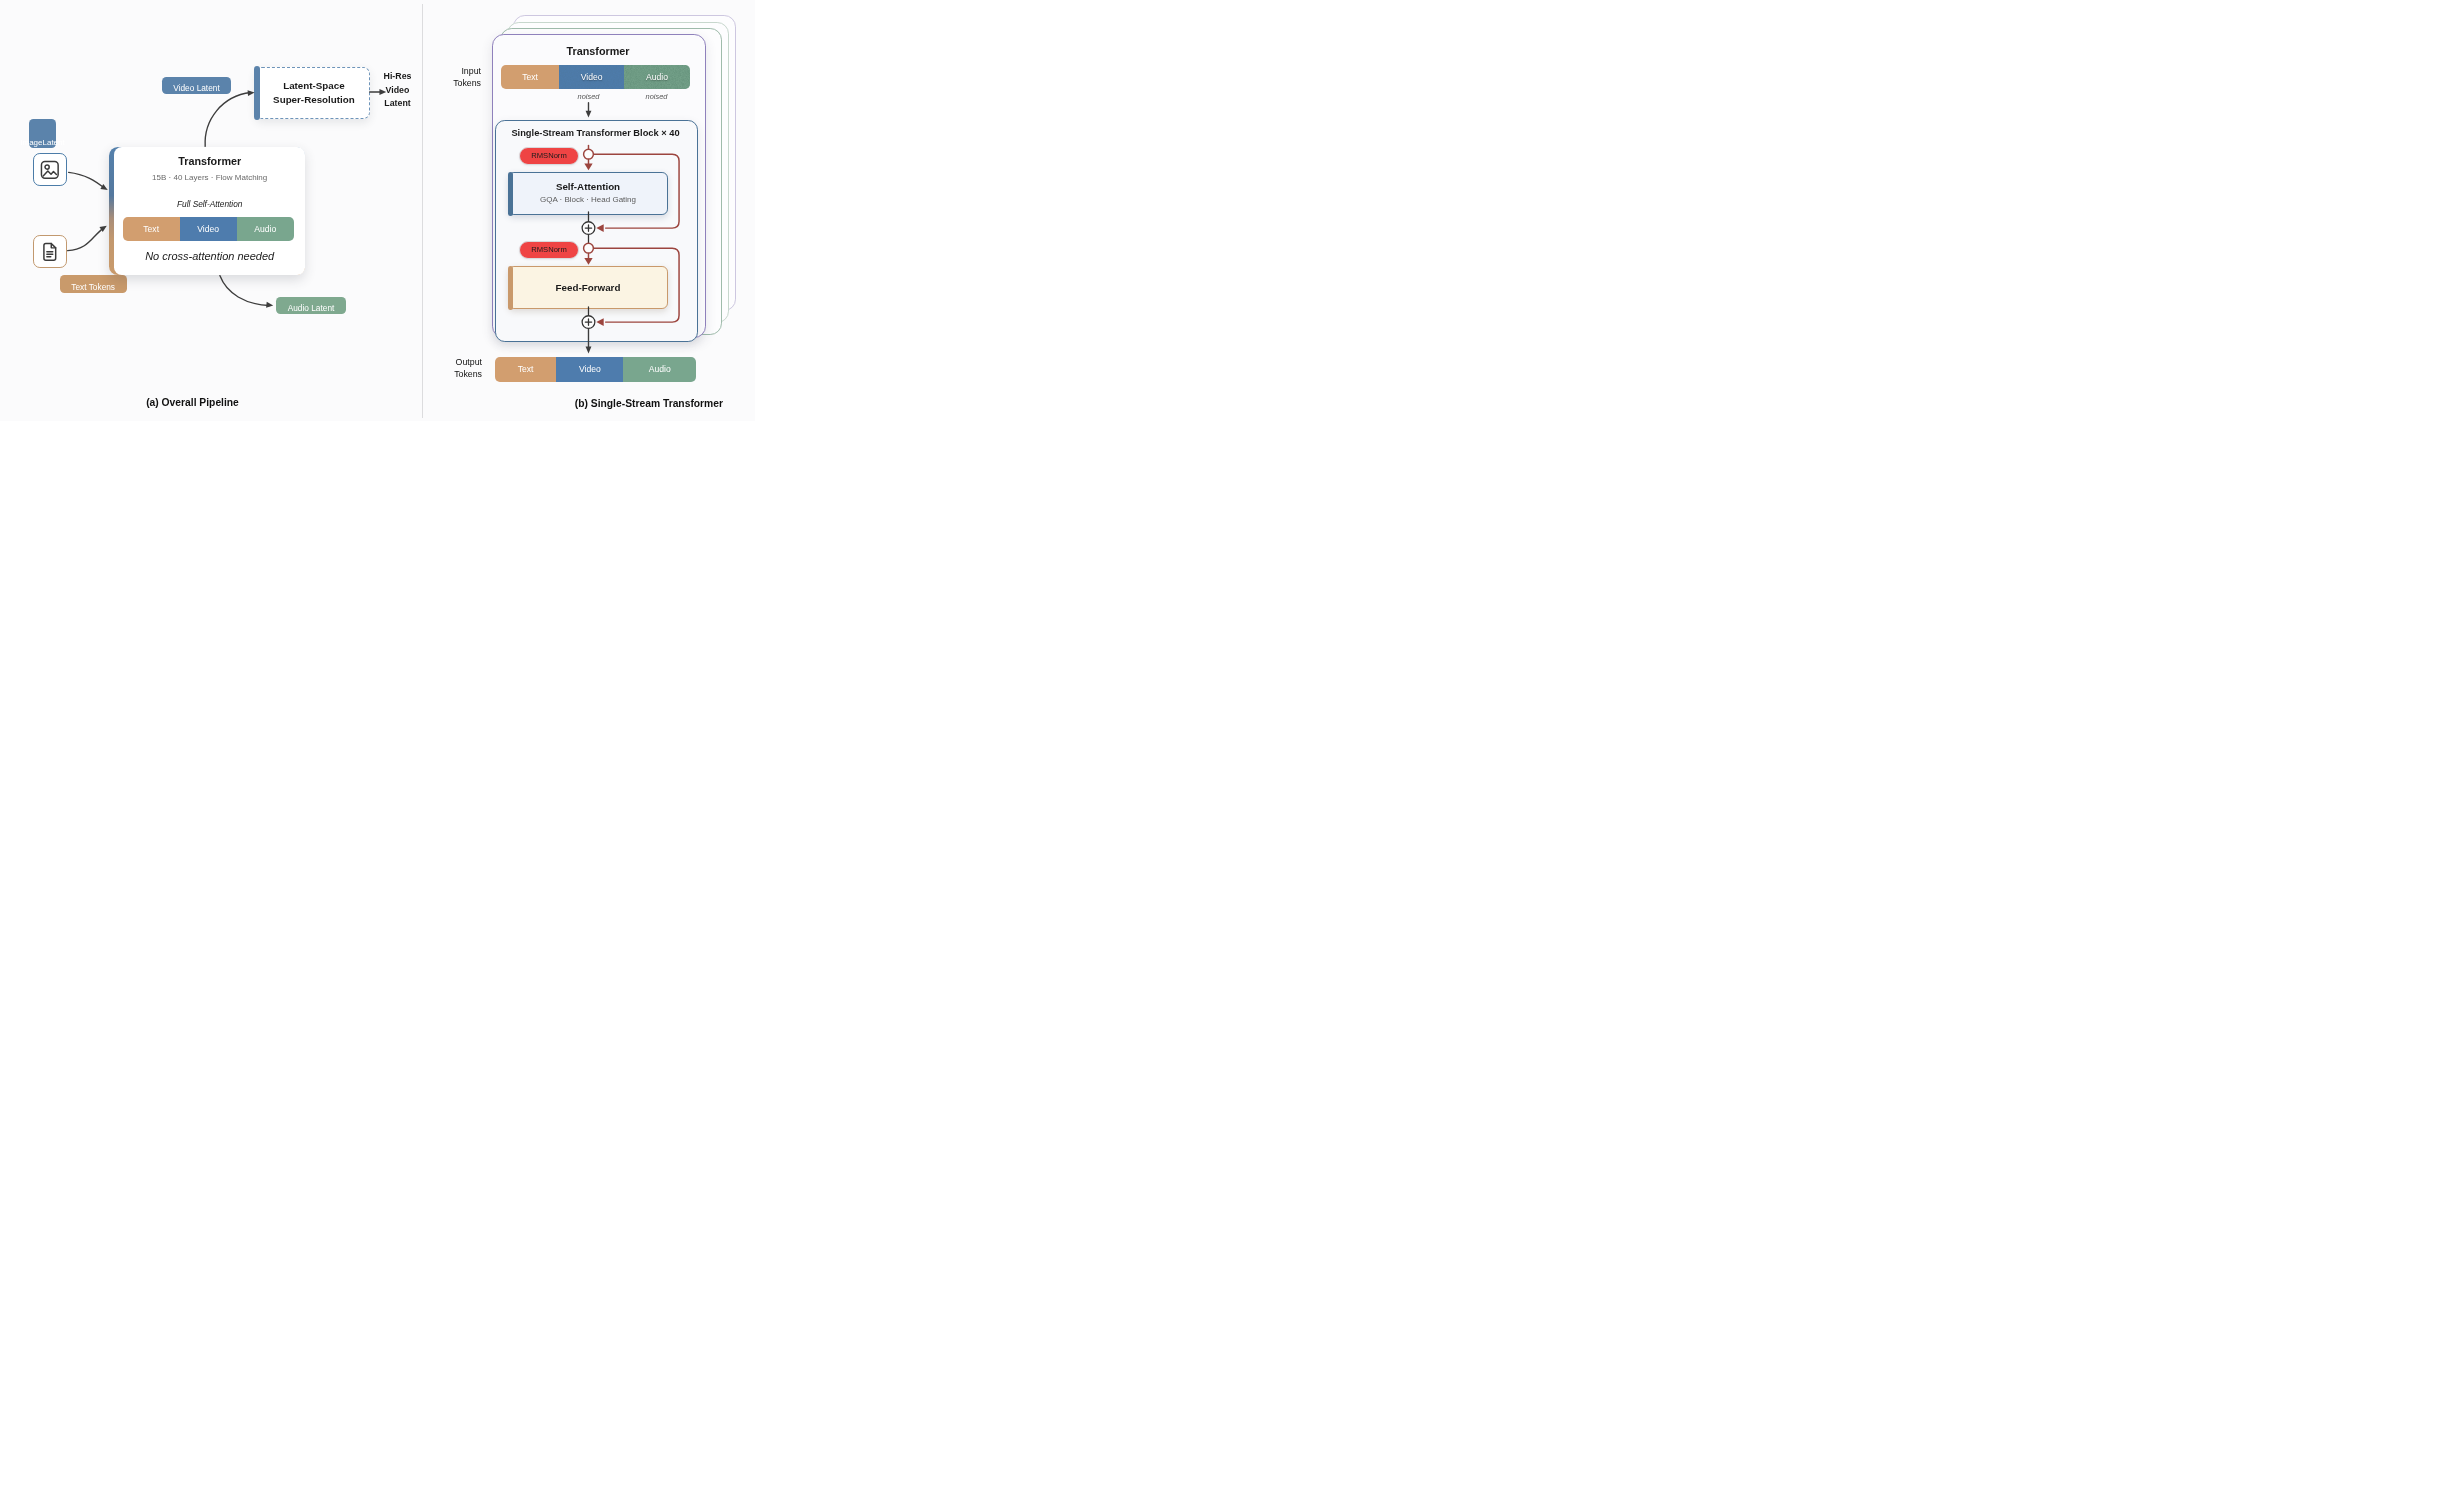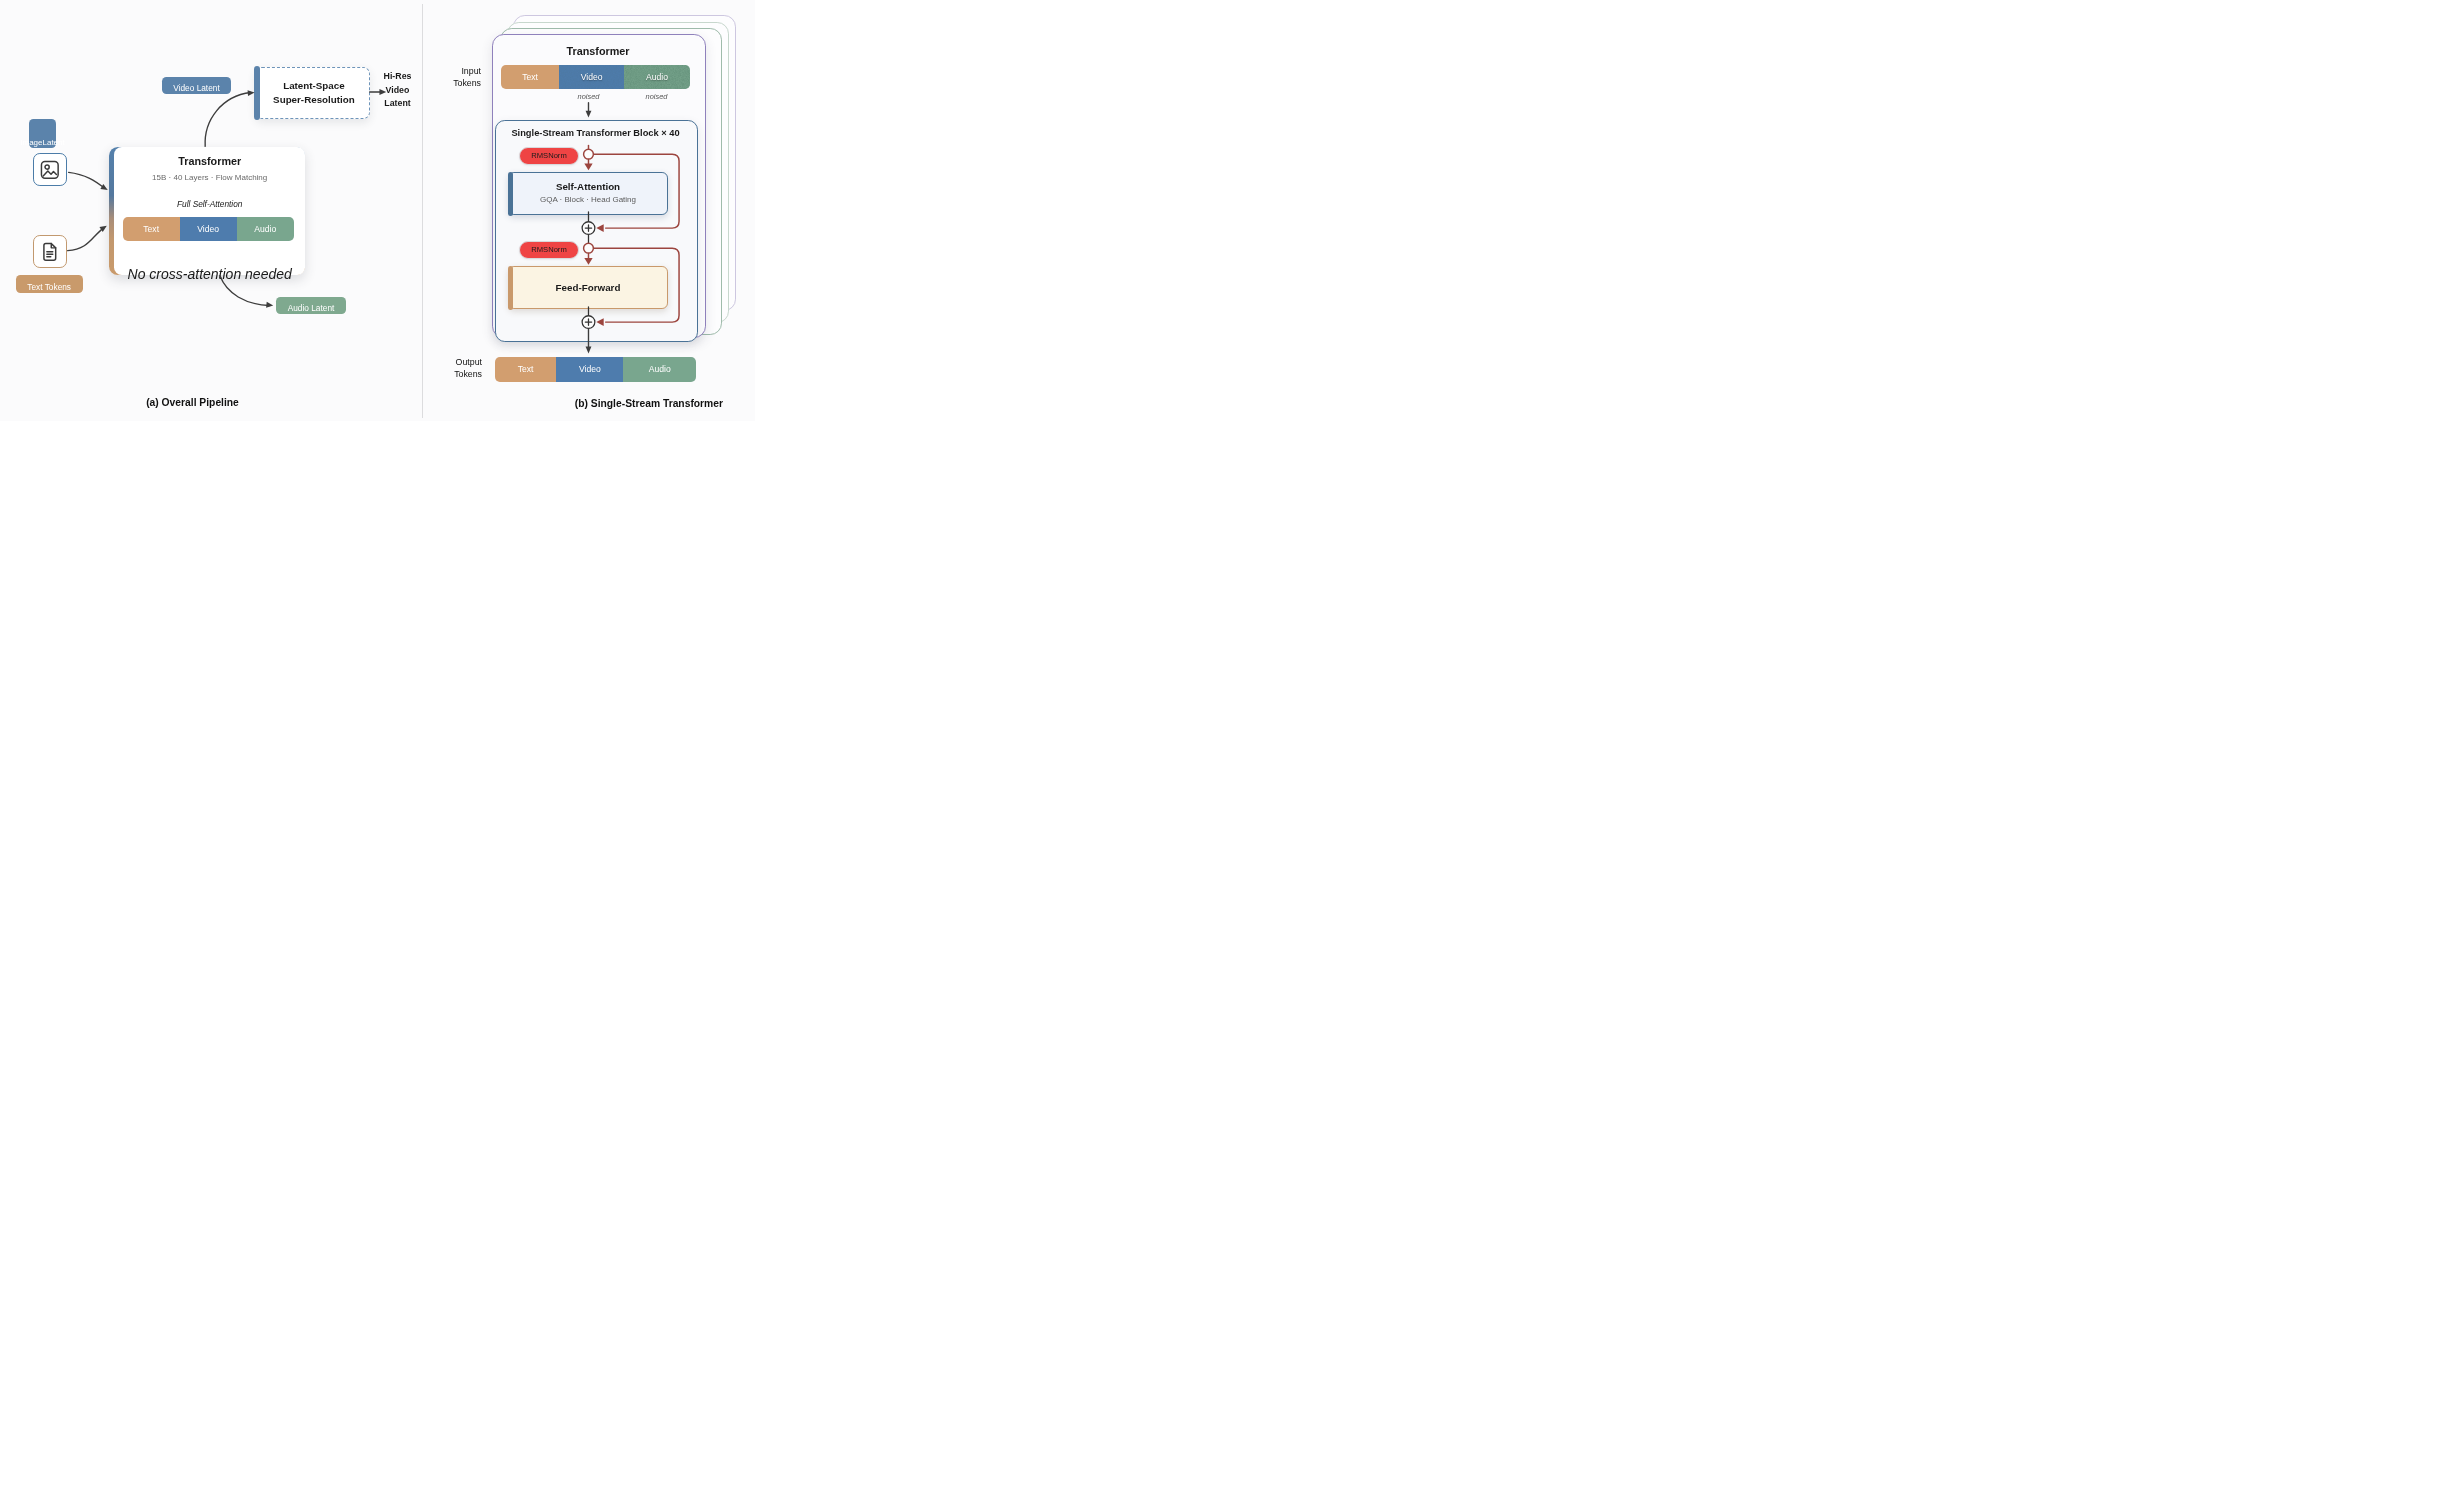--- a/index.html
+++ b/index.html
@@ -10,21 +10,21 @@
     color:var(--ink);
   }
   .abs{position:absolute;}
   .center{text-align:center;}
   
   .pill{
     display:flex;align-items:flex-end;justify-content:center;
     color:#fff;border-radius:4.4px;line-height:1.3;
   }
   .pill.blue{background:var(--blue);}
-  .pill.tan{background:var(--tan);}
+  .pill.tan{background:var(--tan);margin-left:44px;}
   .pill.green{background:var(--green);}
   
   .iconbox{
     background:#fff;border-radius:6.9px;
     display:flex;align-items:center;justify-content:center;
   }
   .iconbox.blue-b{border:1.7px solid var(--blueBorder);}
   .iconbox.tan-b{border:1.7px solid var(--tanBorder);}
   
   .acard{
@@ -121,21 +121,21 @@
         <div class="seg solid-tan" style="flex:1;">
             <span>Text</span>
           </div>
         <div class="seg solid-blue" style="flex:1;">
             <span>Video</span>
           </div>
         <div class="seg solid-green" style="flex:1;">
             <span>Audio</span>
           </div>
       </div>
-      <div class="abs center italic" style="left:0;right:0;top:103px;font-size:14px;margin-top:16px;">No cross-attention needed</div>
+      <div class="abs center italic" style="left:0;right:0;top:103px;font-size:11px;">No cross-attention needed</div>
     </div>
   </div>
 
   <div class="abs pill blue center" style="left:162px;top:77px;width:69px;height:17px;font-size:8.3px;">
     <span>Video Latent</span>
   </div>
 
   <div class="abs srbox" style="left:255px;top:67px;width:113px;height:50px;">
     <div class="sr-accent"></div>
     <div class="abs center t-bold" style="left:2.9px;right:0;top:10.8px;font-size:9.8px;line-height:13.7px;">

